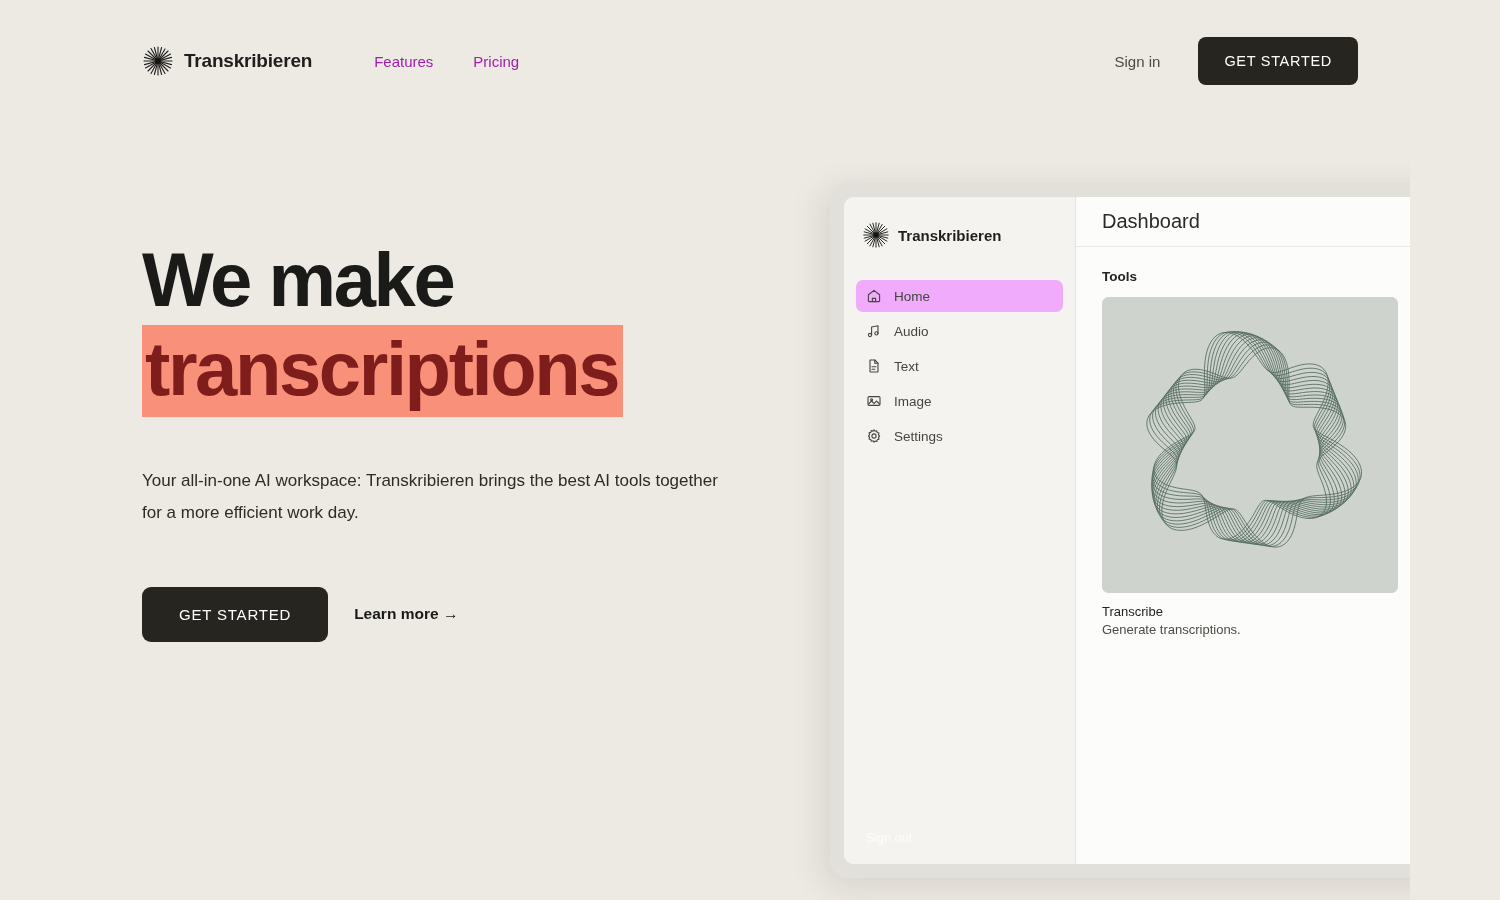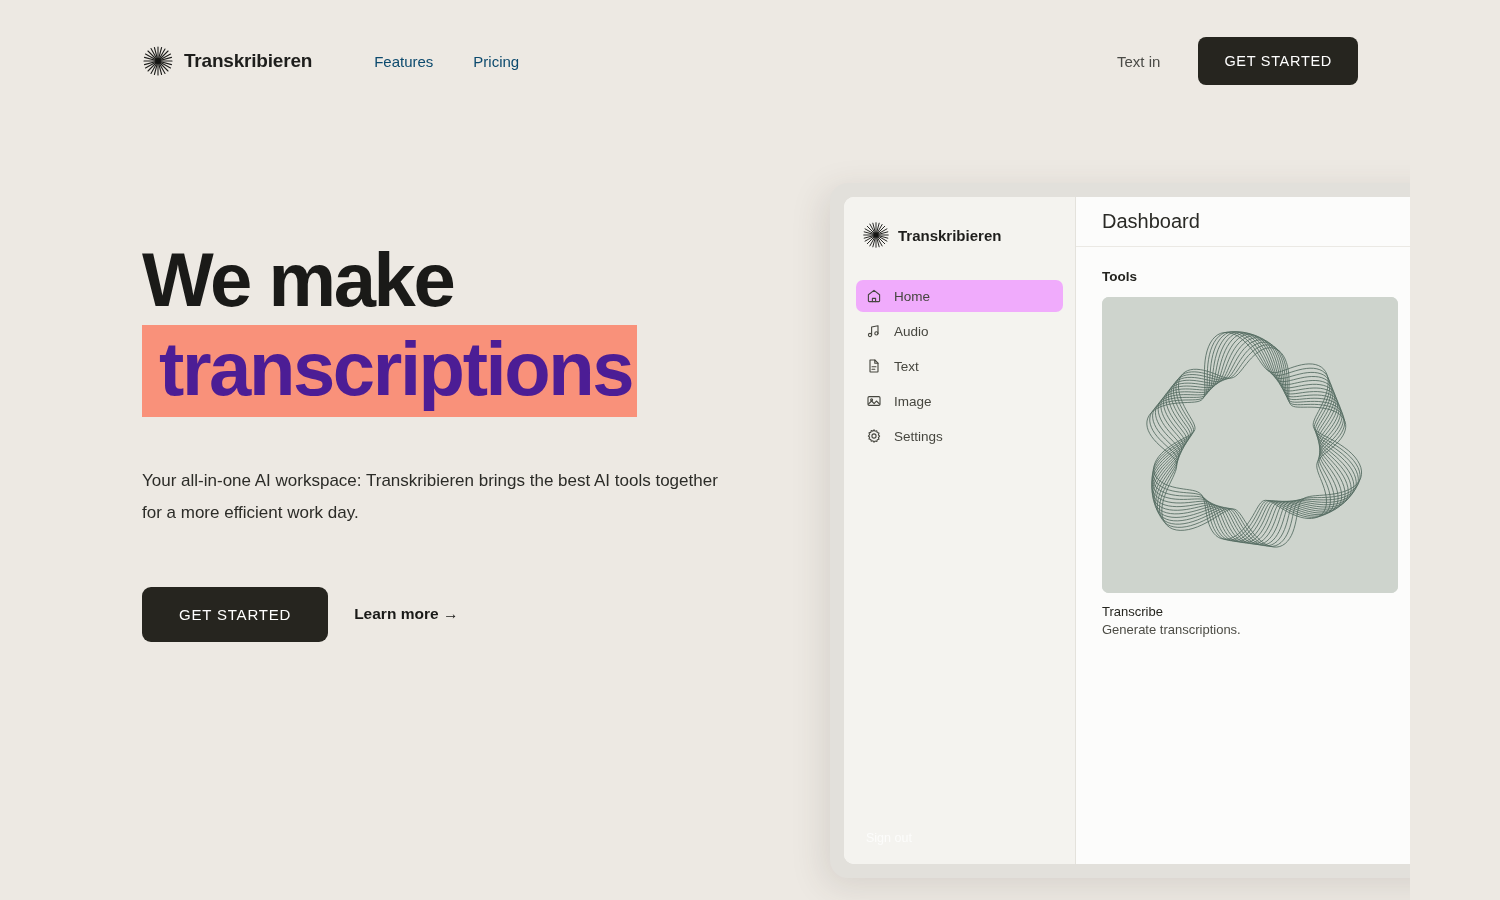--- a/index.html
+++ b/index.html
@@ -17,21 +17,21 @@
     position:absolute; top:0; left:0; width:1500px; height:122px;
     display:flex; align-items:center;
   }
   .brand { display:flex; align-items:center; gap:10px; margin-left:142px; }
   .brand-mark { width:32px; height:32px; display:block; }
   .brand-name {
     font-size:19px; font-weight:bold; color:#1E1E1C; letter-spacing:-0.2px;
   }
   .nav-links { display:flex; gap:40px; margin-left:62px; }
   .nav-link {
-    font-size:15px; color:#0c4a6e; text-decoration:none; cursor:pointer;
+    font-size:15px; color:#a21caf; text-decoration:none; cursor:pointer;
     white-space:nowrap;
   }
   .nav-right {
     margin-left:auto; margin-right:142px;
     display:flex; align-items:center; gap:38px;
   }
   .signin { font-size:15px; color:#4A4A46; cursor:pointer; }
   .btn-dark {
     background:#26251F; color:#FFFFFF;
     font-size:14.5px; letter-spacing:0.7px;
@@ -40,22 +40,22 @@
   }
 
   
   .hero { position:absolute; left:142px; top:242px; width:660px; }
   .headline {
     font-size:76px; line-height:1.0; font-weight:bold;
     color:#1A1A18; letter-spacing:-2.4px;
   }
   .headline .line { display:block; }
   .hl-mark {
-    background:#F9917A; color:#4c1d95;
-    padding:6px 5px 10px 17px; display:inline-block;
+    background:#F9917A; color:#7f1d1d;
+    padding:6px 5px 10px 3px; display:inline-block;
     margin:7px 12px 4px 0;
   }
   .sub {
     margin-top:44px; font-size:17px; line-height:1.9;
     color:#2C2C28; max-width:585px;
   }
   .cta-row { margin-top:57px; display:flex; align-items:center; gap:26px; }
   .cta-main {
     background:#26251F; color:#FFFFFF;
     font-size:15px; letter-spacing:0.8px;
@@ -165,21 +165,21 @@
       </svg>
       <span class="brand-name">Transkribieren</span>
     </div>
 
     <div class="nav-links">
       <a class="nav-link" href="#">Features</a>
       <a class="nav-link" href="#">Pricing</a>
     </div>
 
     <div class="nav-right">
-      <span class="signin">Text in</span>
+      <span class="signin">Sign in</span>
       <button class="btn-dark">GET STARTED</button>
     </div>
   </div>
 
   <div class="hero">
     <h1 class="headline">
       <span class="line">We make</span>
       <span class="line"><span class="hl-mark">transcriptions</span></span>
     </h1>
 

